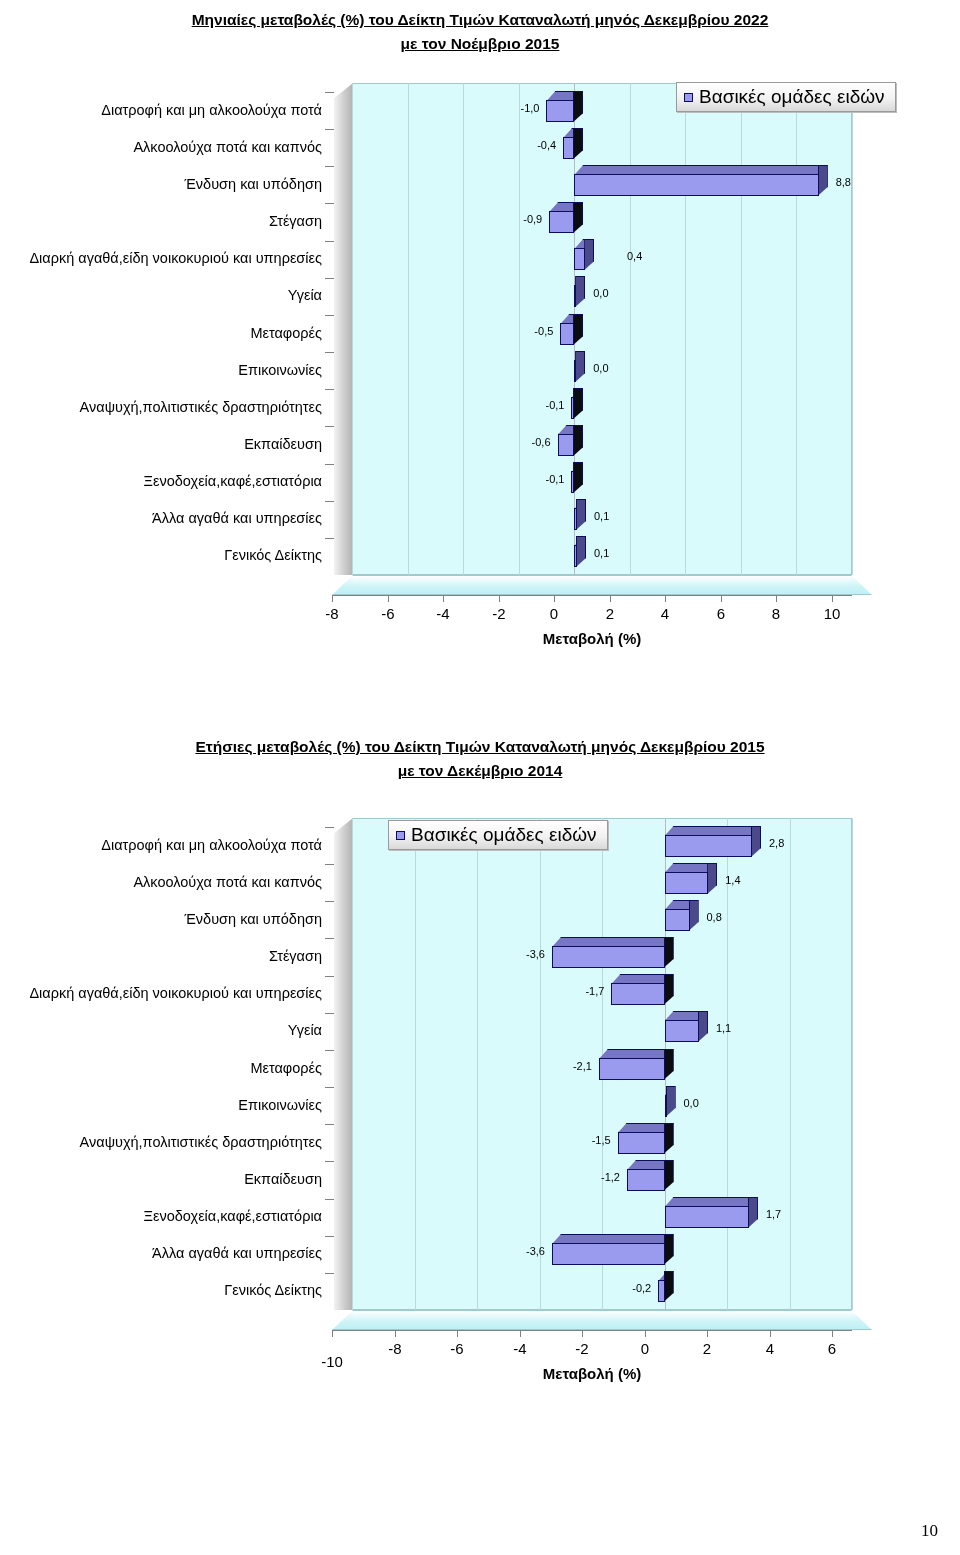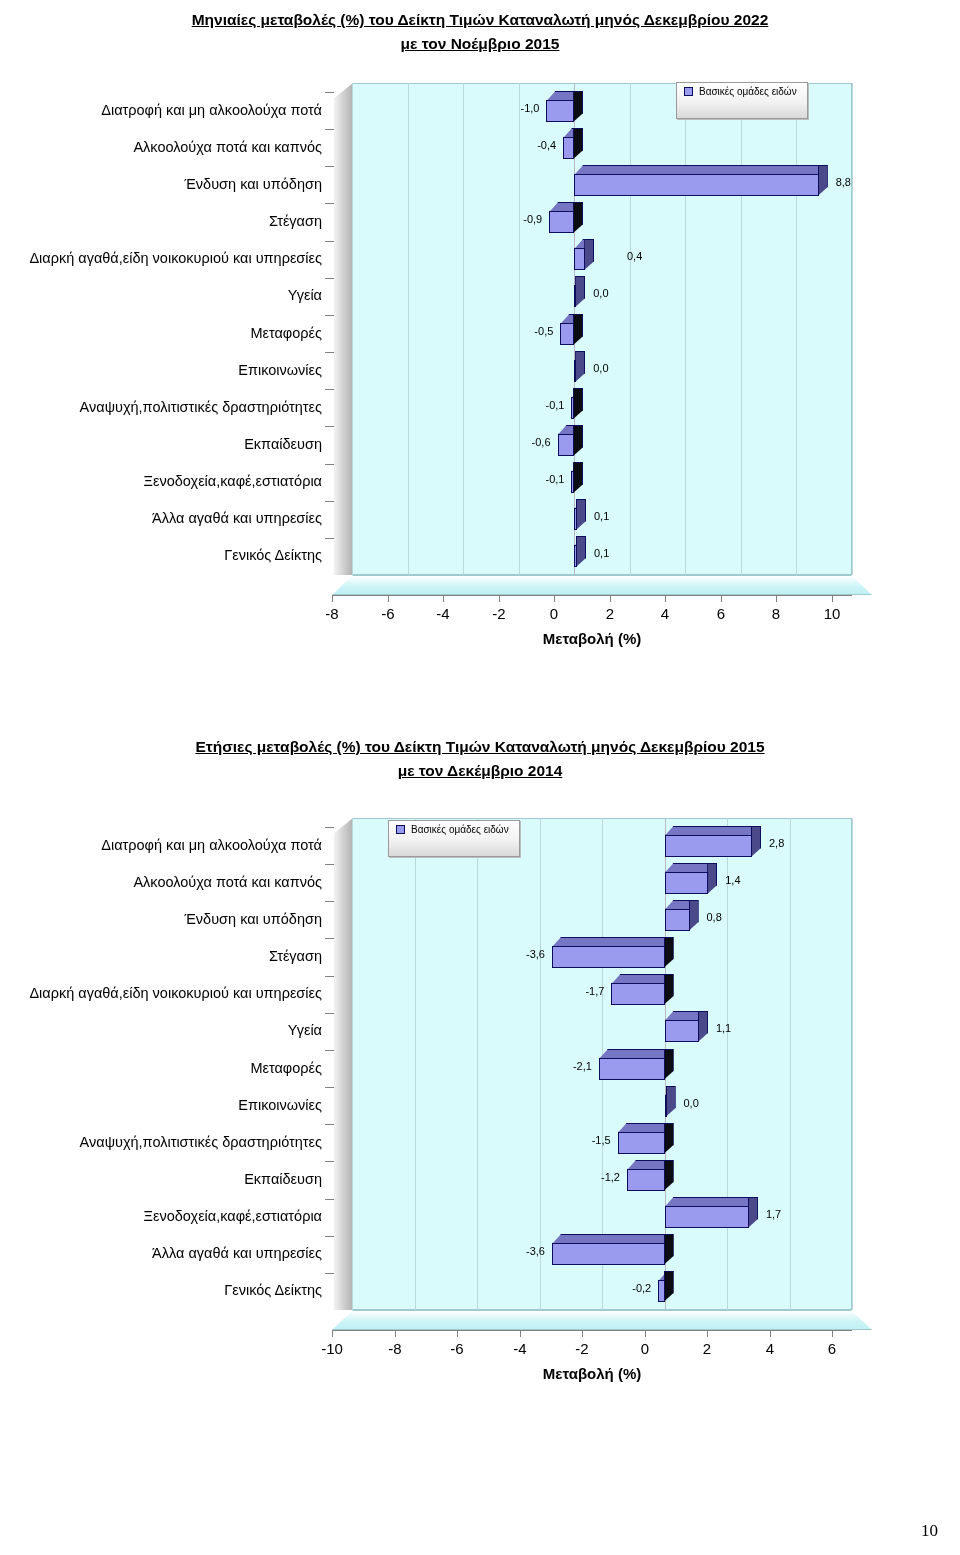--- a/index.html
+++ b/index.html
@@ -145,23 +145,23 @@
     font-size:15px;
     text-align:center;
     white-space:nowrap;
   }
 
   
   .legend {
     position:absolute;
     background:linear-gradient(to bottom,#ffffff 0%,#f2f2f2 55%,#d9d9d9 100%);
     border:1px solid #9a9a9a;
-    padding:3px 10px 21px 7px;
+    padding:3px 10px 3px 7px;
     display:flex; align-items:center; gap:6px;
-    font-size:10px;
+    font-size:19px;
     white-space:nowrap;
     box-shadow:1px 1px 0 #bdbdbd;
   }
   .legend .swatch {
     width:9px; height:9px;
     background:#9a9aee;
     border:1px solid #0d0d5c;
     display:inline-block;
   }
 
@@ -447,21 +447,21 @@
     <div class="ytick" style="left: 325px; top: 468px;"></div>
     <div class="cat-label" style="left: 0px; width: 322px; top: 478px;">Γενικός Δείκτης</div>
     <div class="bar neg" style="left: 658.25px; top: 475px; width: 6.25px; height: 22px;">
       <div class="topface" style="width: 15.25px;"></div>
       <div class="sideface" style="left: 5.25px; height: 31px;"></div>
       <div class="front"></div>
     </div>
     <div class="vlabel" style="left: 0px; width: 651.25px; text-align: right; top: 477px;">-0,2</div>
     <div class="xaxis-line" style="left: 332px; top: 525px; width: 520px;"></div>
     <div class="xtick" style="left: 332px; top: 525px;"></div>
-    <div class="xtlabel" style="left: 307px; width: 50px; top: 535px;">-10</div>
+    <div class="xtlabel" style="left: 307px; width: 50px; top: 548px;">-10</div>
     <div class="xtick" style="left: 395px; top: 525px;"></div>
     <div class="xtlabel" style="left: 370px; width: 50px; top: 535px;">-8</div>
     <div class="xtick" style="left: 457px; top: 525px;"></div>
     <div class="xtlabel" style="left: 432px; width: 50px; top: 535px;">-6</div>
     <div class="xtick" style="left: 520px; top: 525px;"></div>
     <div class="xtlabel" style="left: 495px; width: 50px; top: 535px;">-4</div>
     <div class="xtick" style="left: 582px; top: 525px;"></div>
     <div class="xtlabel" style="left: 557px; width: 50px; top: 535px;">-2</div>
     <div class="xtick" style="left: 645px; top: 525px;"></div>
     <div class="xtlabel" style="left: 620px; width: 50px; top: 535px;">0</div>

